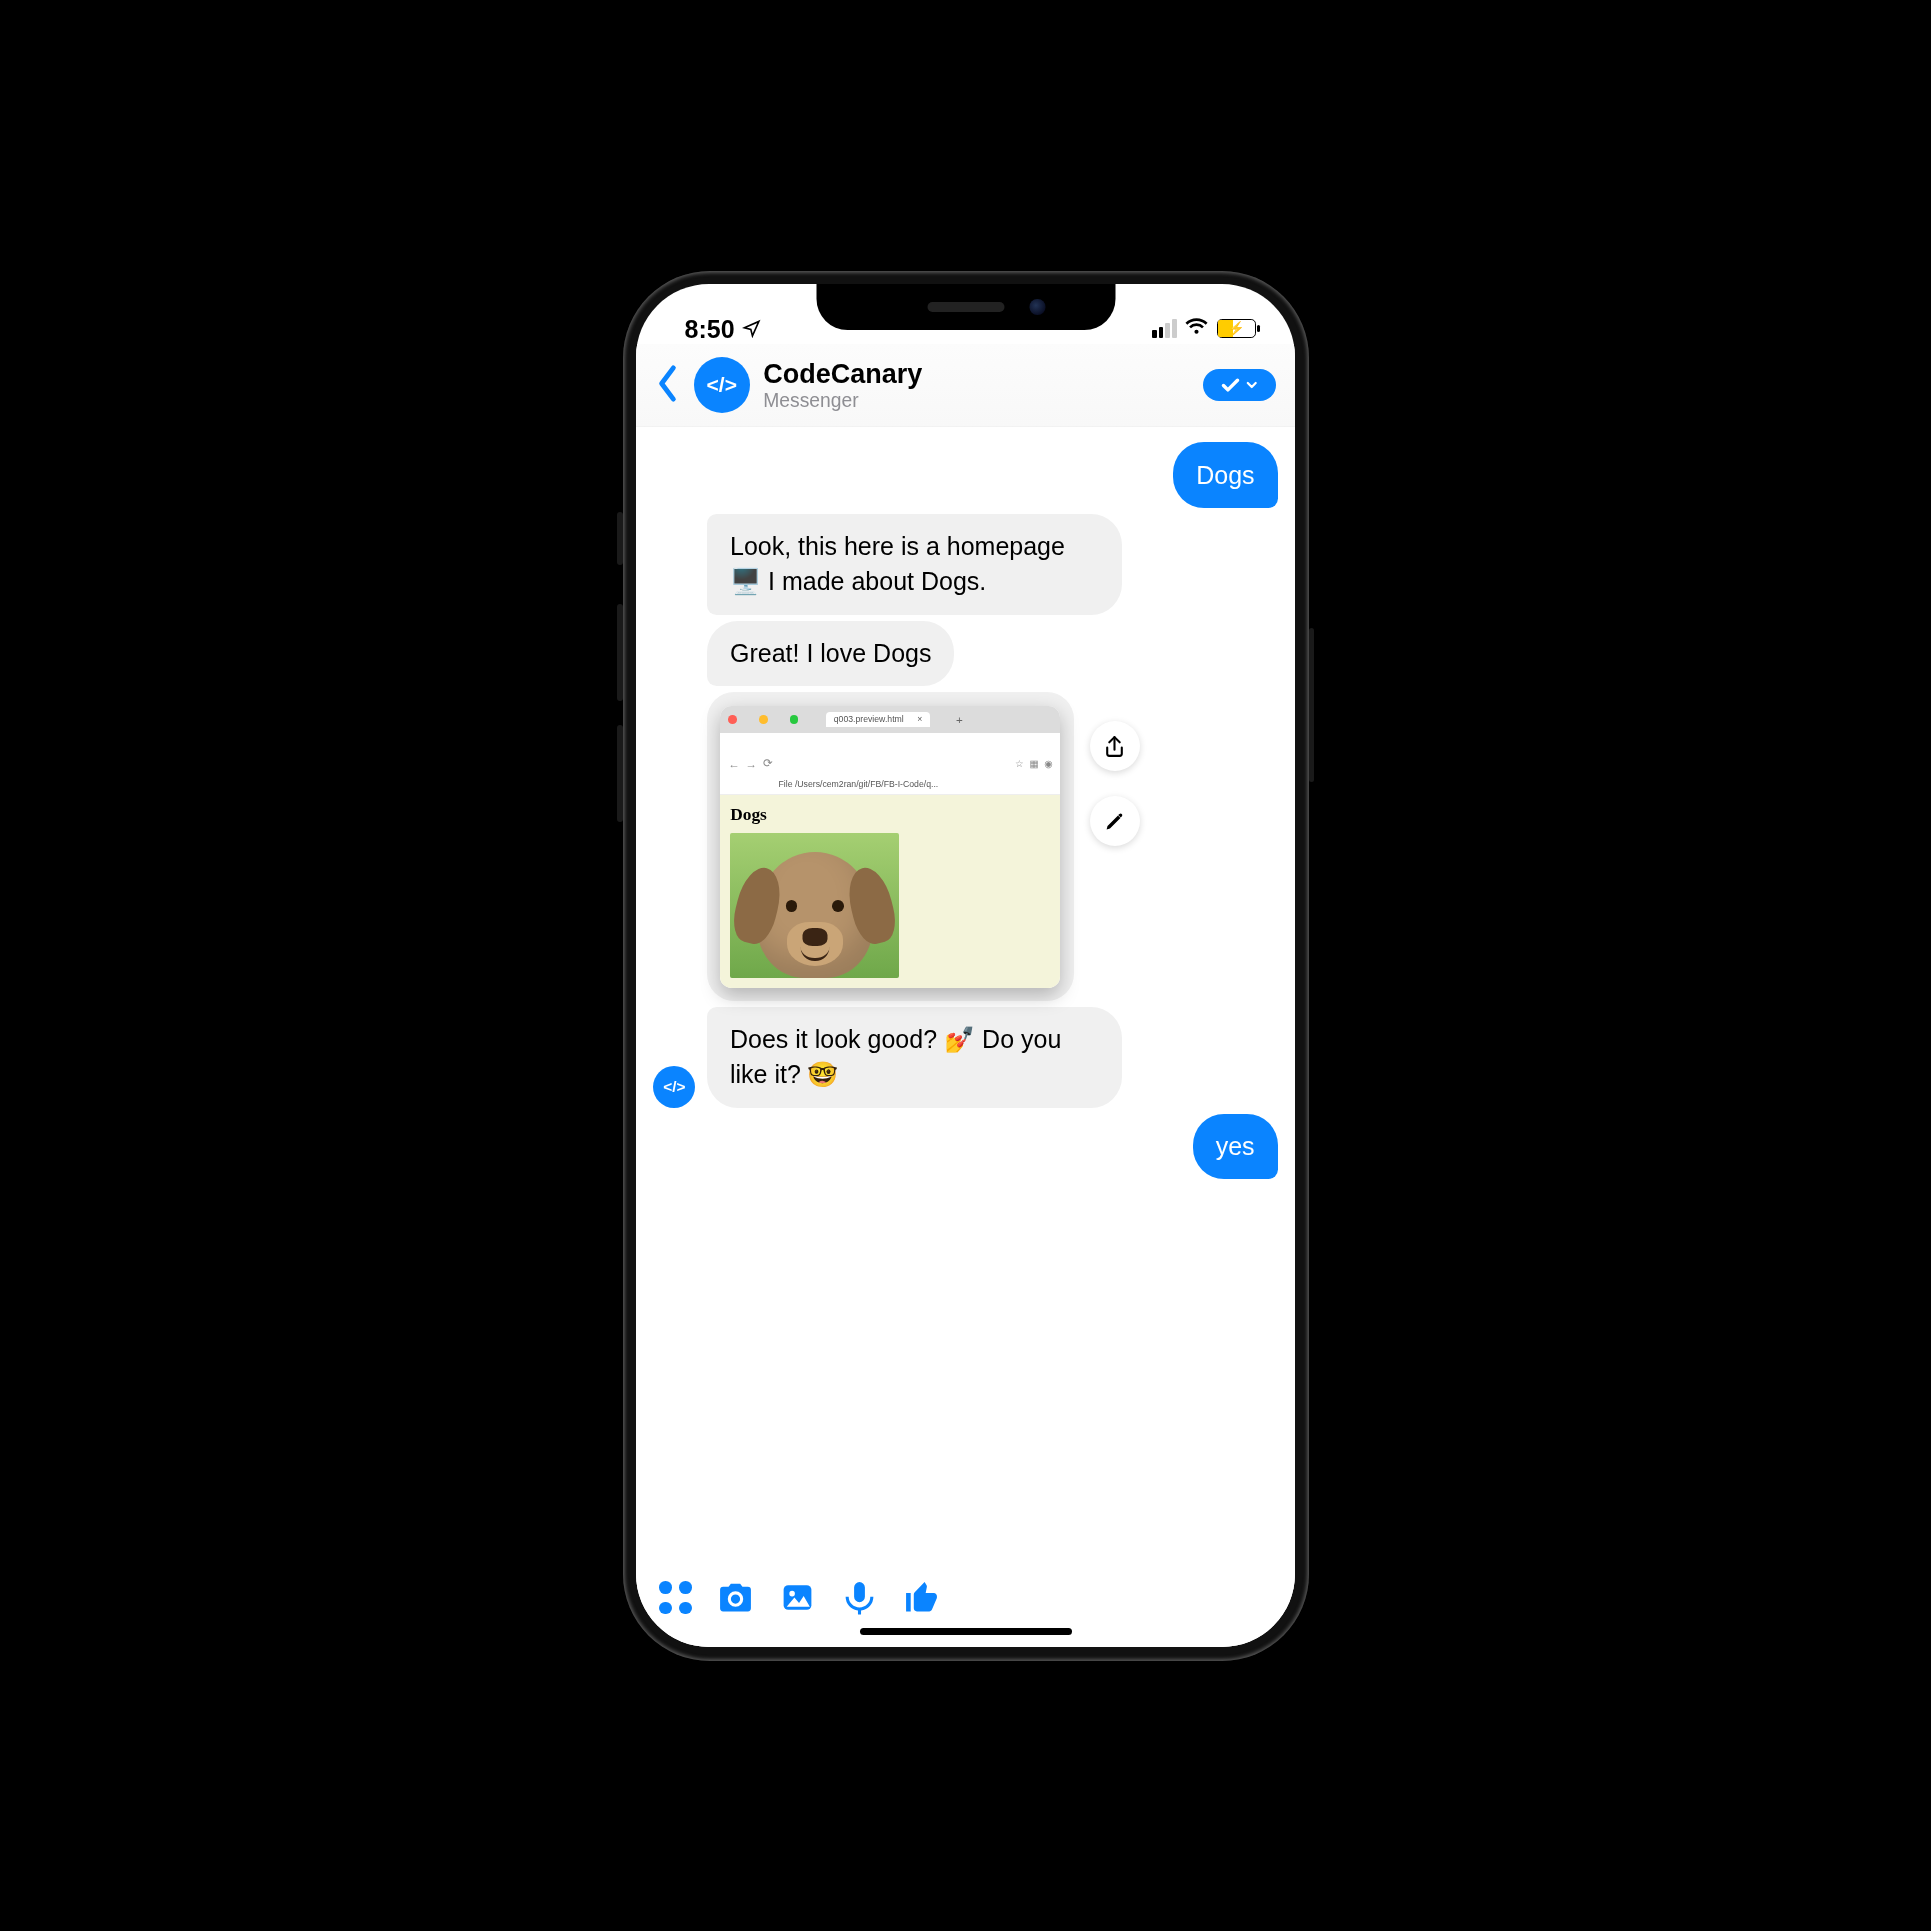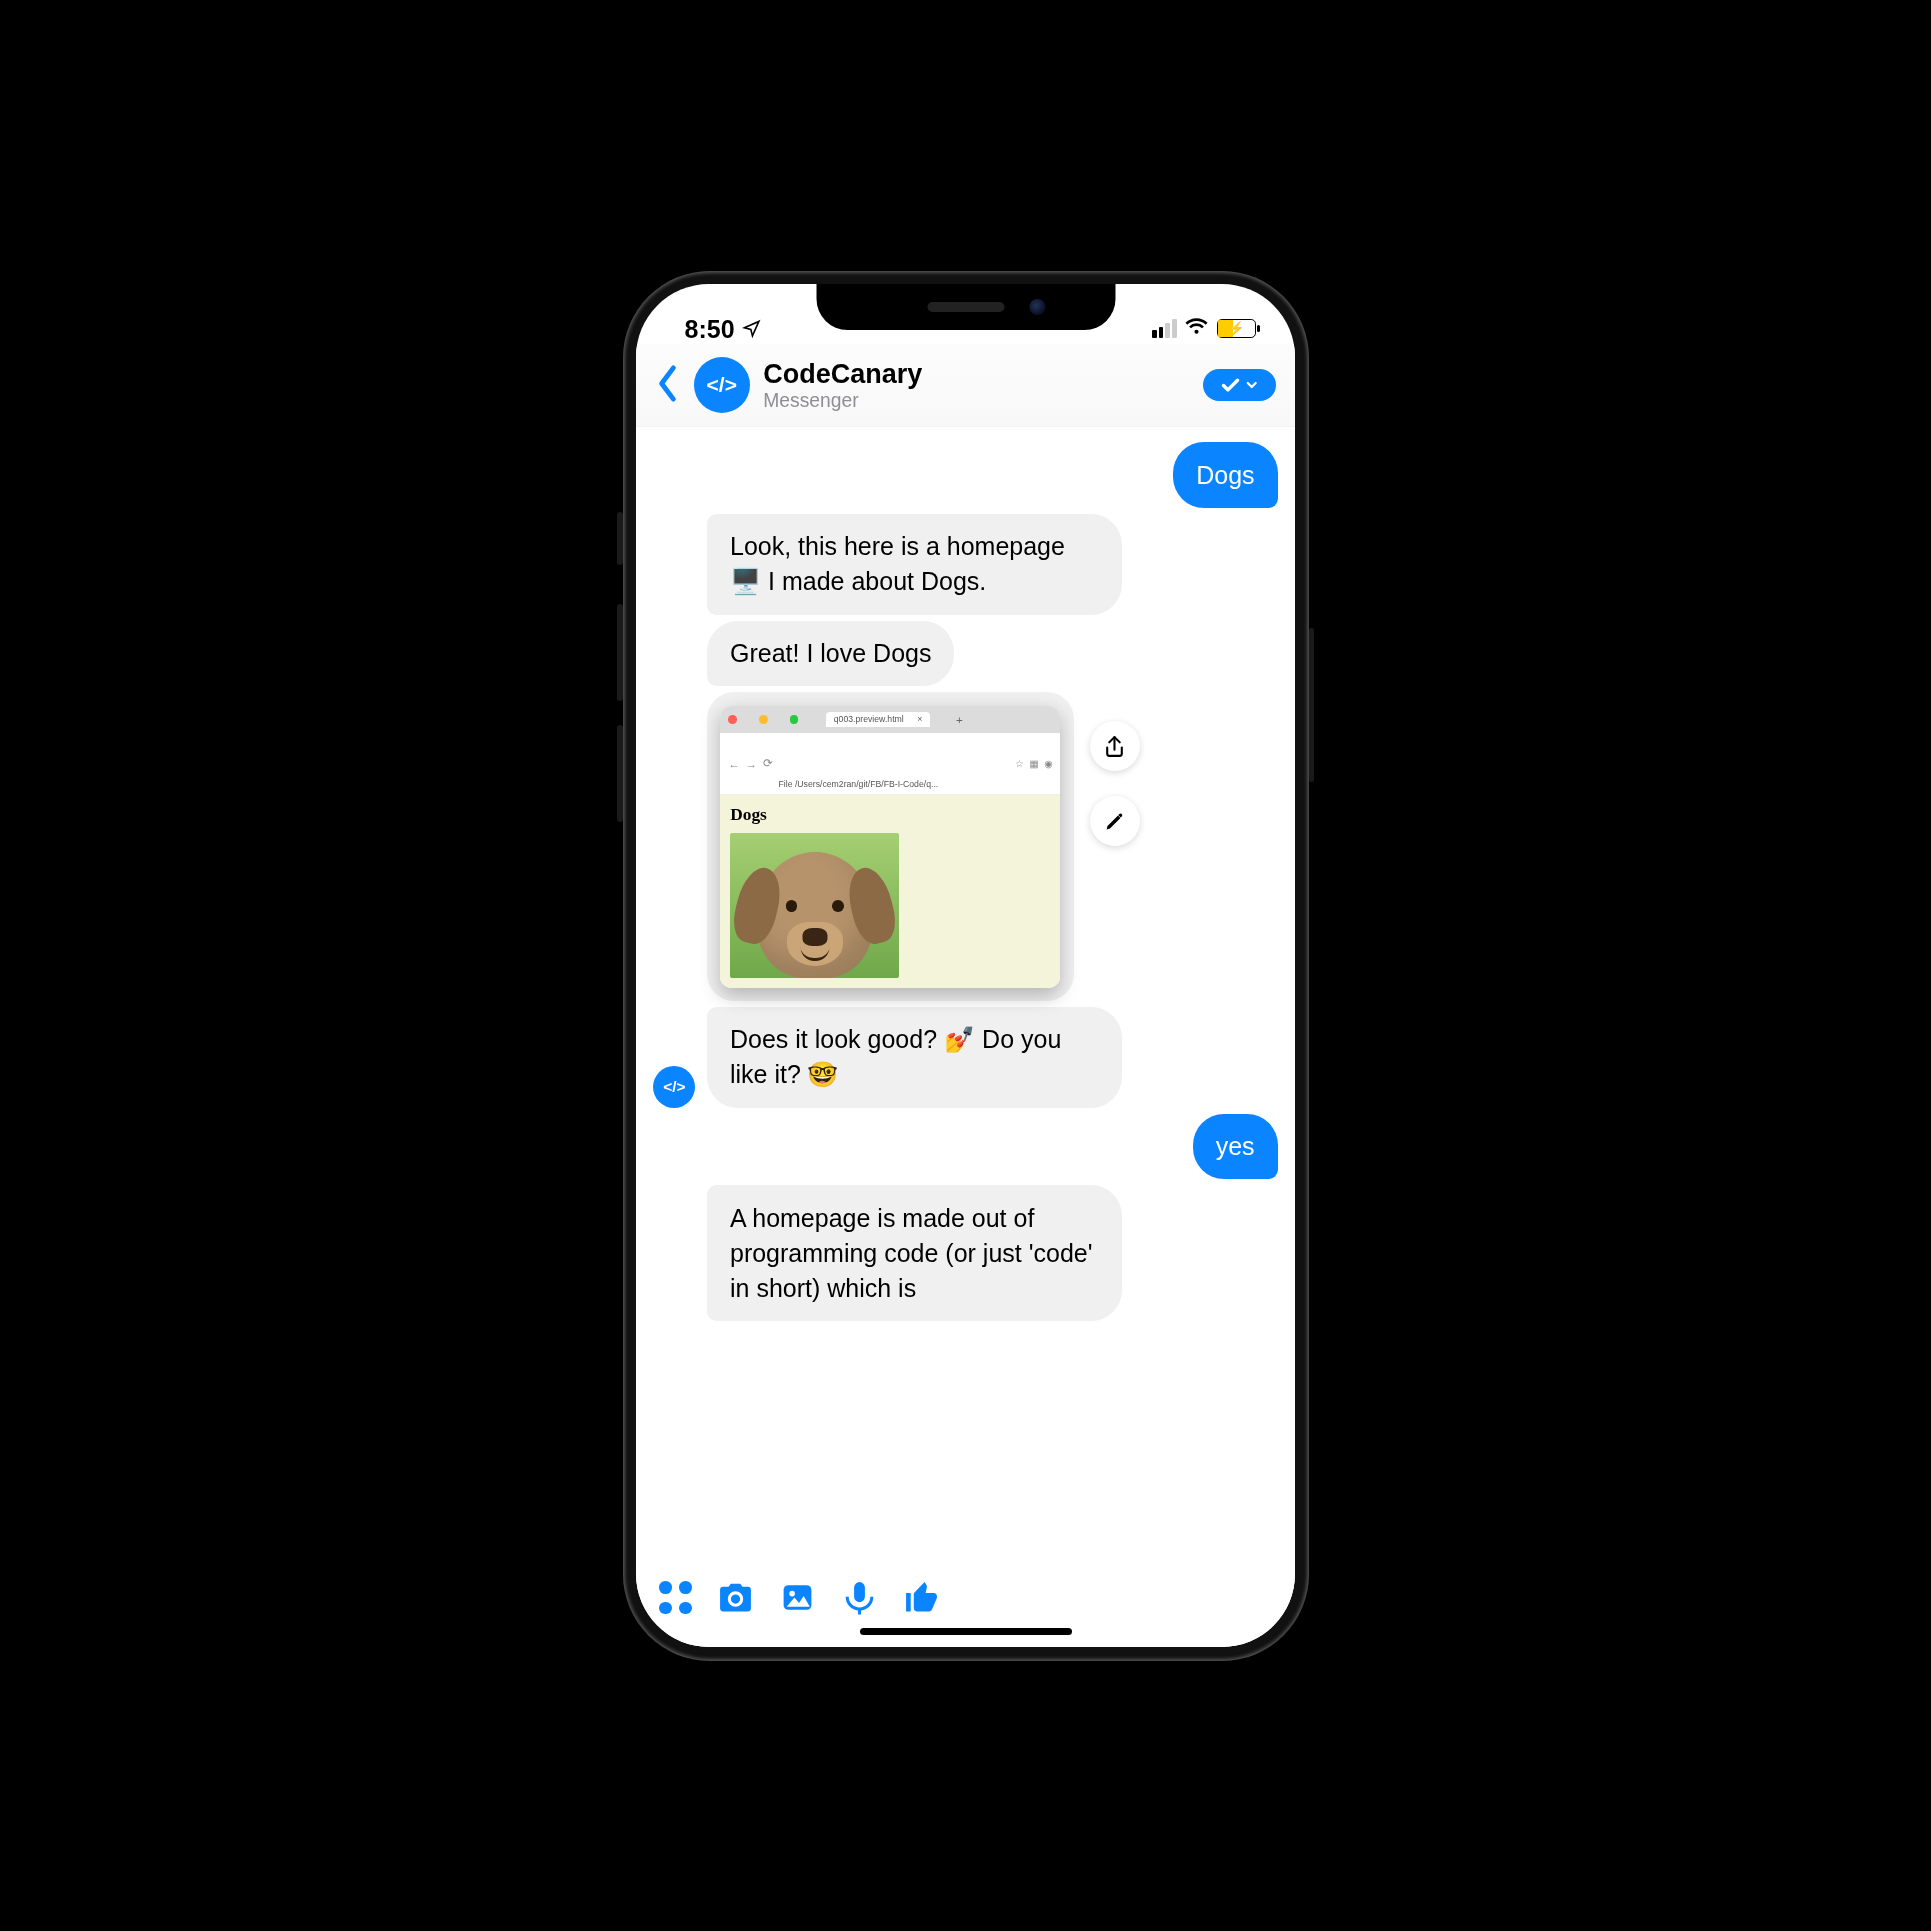--- a/index.html
+++ b/index.html
@@ -403,28 +403,20 @@
         </div>
       </div>
 
       <div class="row right">
         <div class="bubble sent">
           <span>yes</span>
         </div>
       </div>
 
 
-      <div class="row left seq-mid">
-        <div class="left-col">
-          <div class="mini-avatar hidden"></div>
-          <div class="bubble recv">
-            <span>A homepage is made out of programming code (or just 'code' in short) which is</span>
-          </div>
-        </div>
-      </div>
 
     </div>
 
     <div class="composer">
       <div class="ic">
         <div class="four-dots">
             <span></span>
             <span></span>
             <span></span>
             <span></span>

